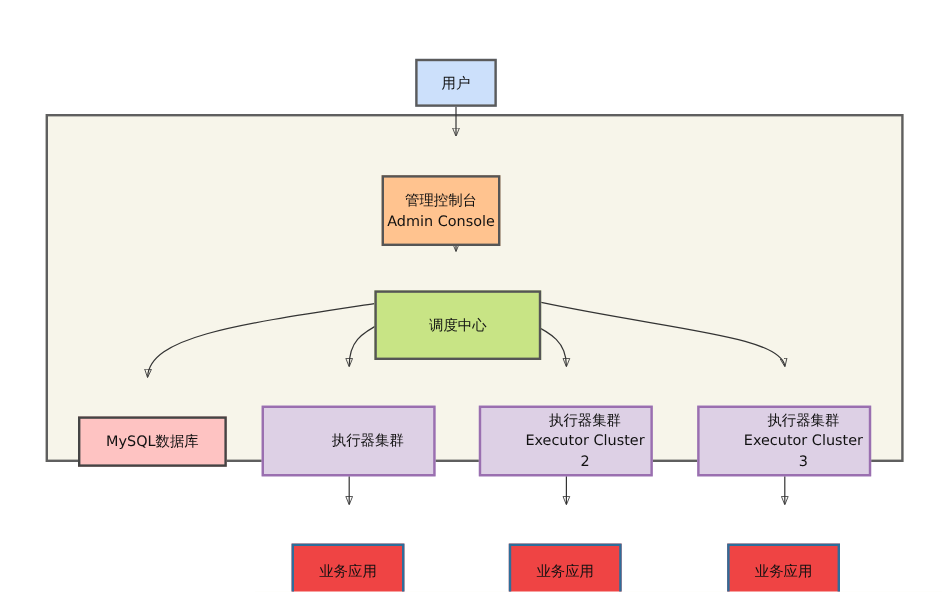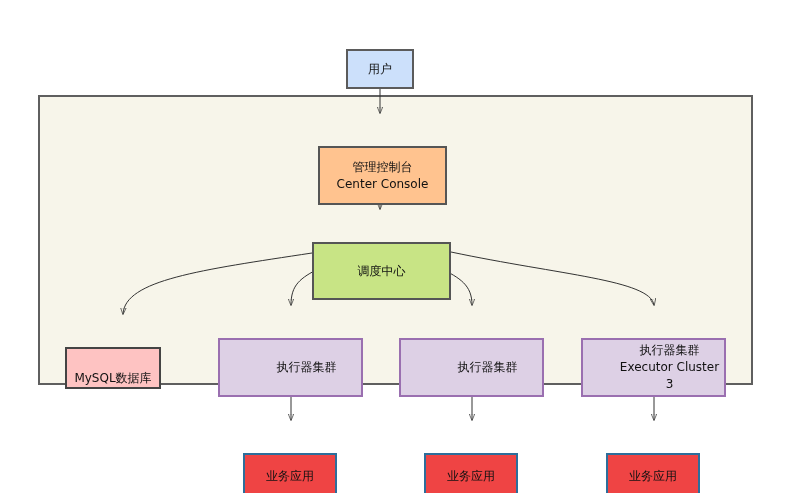--- a/index.html
+++ b/index.html
@@ -4,23 +4,23 @@
 <style>
   html, body { margin: 0; padding: 0; background: #ffffff; }
   body { width: 785px; height: 493px; position: relative; overflow: hidden;
          font-family: "DejaVu Sans", "Liberation Sans", sans-serif; }
   .container { position: absolute; left: 38px; top: 95px; width: 711px; height: 286px;
                background: #f7f5ea; border: 2px solid #5f5f5f; box-sizing: content-box; }
   .node { position: absolute; display: flex; flex-direction: column; align-items: center;
           justify-content: center; box-sizing: border-box; font-size: 12px; color: #111;
           text-align: center; line-height: 17px; margin-top: 32px; }
   .user { left: 346px; top: 17px; width: 68px; height: 40px; background: #cce0fb; border: 2px solid #5b5b5b; }
-  .admin { left: 318px; top: 114px; width: 129px; height: 59px; background: #ffc38f; border: 2px solid #555; }
+  .admin { left: 318px; top: 114px; width: 99px; height: 59px; background: #ffc38f; border: 2px solid #555; }
   .sched { left: 312px; top: 210px; width: 139px; height: 58px; background: #c8e485; border: 2px solid #555; text-align: right; }
-  .mysql { left: 65px; top: 315px; width: 96px; height: 42px; background: #fec3c2; border: 2px solid #444; justify-content: flex-end; }
+  .mysql { left: 65px; top: 315px; width: 124px; height: 42px; background: #fec3c2; border: 2px solid #444; }
   .exec { top: 306px; width: 145px; height: 59px; background: #ddd0e5; border: 2px solid #9a6fb0; padding-left: 32px; }
   .exec1 { left: 218px; }
   .exec2 { left: 399px; }
   .exec3 { left: 581px; }
   .app { top: 421px; width: 94px; height: 47px; background: #ef4444; border: 2px solid #2d6e9b; }
   .app1 { left: 243px; }
   .app2 { left: 424px; }
   .app3 { left: 606px; }
   svg.edges { position: absolute; left: 0; top: 0; width: 785px; height: 493px; pointer-events: none; }
   svg.edges path { fill: none; stroke: #333; stroke-width: 1; }
@@ -46,36 +46,37 @@
   <path d="M472,365 L472,420" marker-end="url(#arr)"></path>
   <path d="M654,365 L654,420" marker-end="url(#arr)"></path>
 </svg>
 
 <div class="node user">
   <span>用户</span>
 </div>
 
 <div class="node admin">
   <span>管理控制台</span>
-  <span>Center Console</span>
+  <span>Admin Console</span>
 </div>
 
 <div class="node sched">
   <span>调度中心</span>
 </div>
 
 <div class="node mysql">
   <span>MySQL数据库</span>
 </div>
 
 <div class="node exec exec1">
   <span>执行器集群</span>
 </div>
 <div class="node exec exec2">
   <span>执行器集群</span>
+  <span>Executor Cluster 2</span>
 </div>
 <div class="node exec exec3">
   <span>执行器集群</span>
   <span>Executor Cluster 3</span>
 </div>
 
 <div class="node app app1">
   <span>业务应用</span>
 </div>
 <div class="node app app2">

